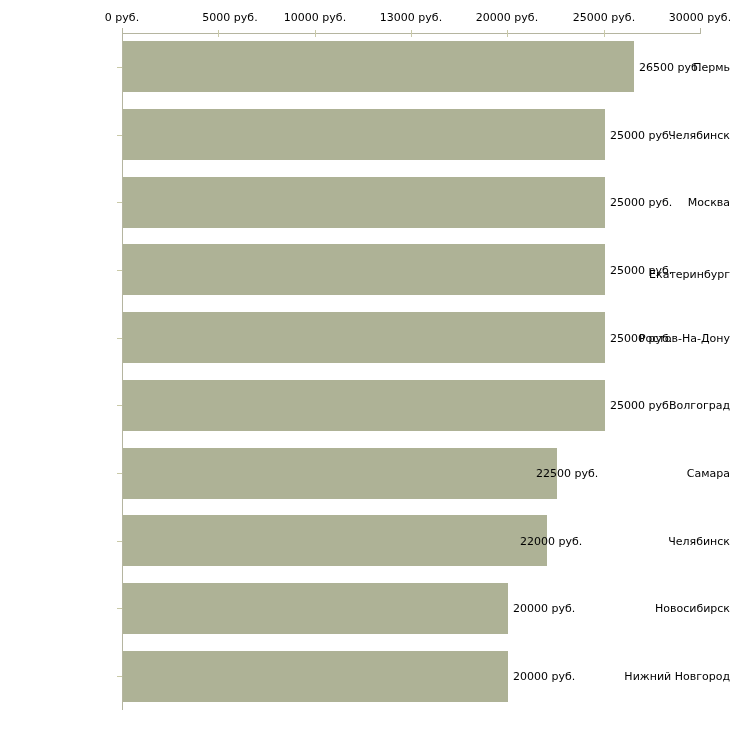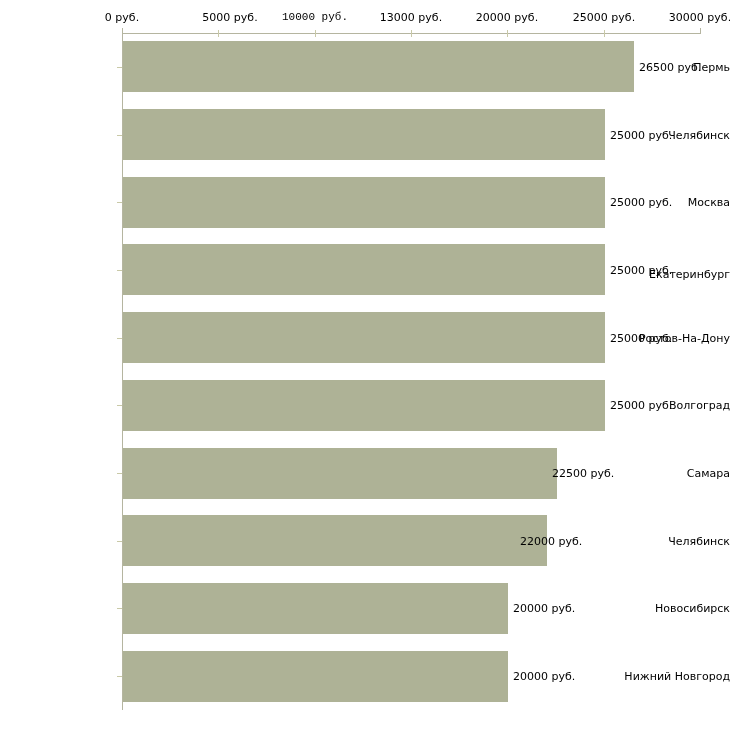--- a/index.html
+++ b/index.html
@@ -109,21 +109,21 @@
       <div class="axis-tick" style="left: 218px;"></div>
       <div class="axis-tick" style="left: 315px;"></div>
       <div class="axis-tick" style="left: 411px;"></div>
       <div class="axis-tick" style="left: 507px;"></div>
       <div class="axis-tick" style="left: 604px;"></div>
       <div class="axis-cap" style="left: 700px;"></div>
     </div>
   <div id="tick-labels">
       <div class="tick-label" style="left: 122px;">0 руб.</div>
       <div class="tick-label" style="left: 218px; margin-left: 12px;">5000 руб.</div>
-      <div class="tick-label" style="left: 315px; font-family: Liberation Mono, monospace;">10000 руб.</div>
+      <div class="tick-label" style="left: 315px;">10000 руб.</div>
       <div class="tick-label" style="left: 411px;">13000 руб.</div>
       <div class="tick-label" style="left: 507px;">20000 руб.</div>
       <div class="tick-label" style="left: 604px;">25000 руб.</div>
       <div class="tick-label" style="left: 700px;">30000 руб.</div>
     </div>
 
   <div class="cat-axis-line"></div>
   <div id="cat-ticks">
       <div class="cat-tick" style="top: 67px;"></div>
       <div class="cat-tick" style="top: 135px;"></div>
@@ -161,19 +161,19 @@
       <div class="bar" title="Новосибирск: 20000 руб." style="top: 583px; height: 51px; width: 385px; background: rgb(174, 178, 150);"></div>
       <div class="bar" title="Нижний Новгород: 20000 руб." style="top: 651px; height: 51px; width: 385px; background: rgb(174, 178, 150);"></div>
     </div>
   <div id="bar-values">
       <div class="bar-value" style="left: 639px; top: 67px;">26500 руб.</div>
       <div class="bar-value" style="left: 610px; top: 135px;">25000 руб.</div>
       <div class="bar-value" style="left: 610px; top: 202px;">25000 руб.</div>
       <div class="bar-value" style="left: 610px; top: 270px;">25000 руб.</div>
       <div class="bar-value" style="left: 610px; top: 338px;">25000 руб.</div>
       <div class="bar-value" style="left: 610px; top: 405px;">25000 руб.</div>
-      <div class="bar-value" style="left: 552px; top: 473px;">22500 руб.</div>
+      <div class="bar-value" style="left: 536px; top: 473px;">22500 руб.</div>
       <div class="bar-value" style="left: 520px; top: 541px;">22000 руб.</div>
       <div class="bar-value" style="left: 513px; top: 608px;">20000 руб.</div>
       <div class="bar-value" style="left: 513px; top: 676px;">20000 руб.</div>
     </div>
 
 </div>
 
 </body></html>

